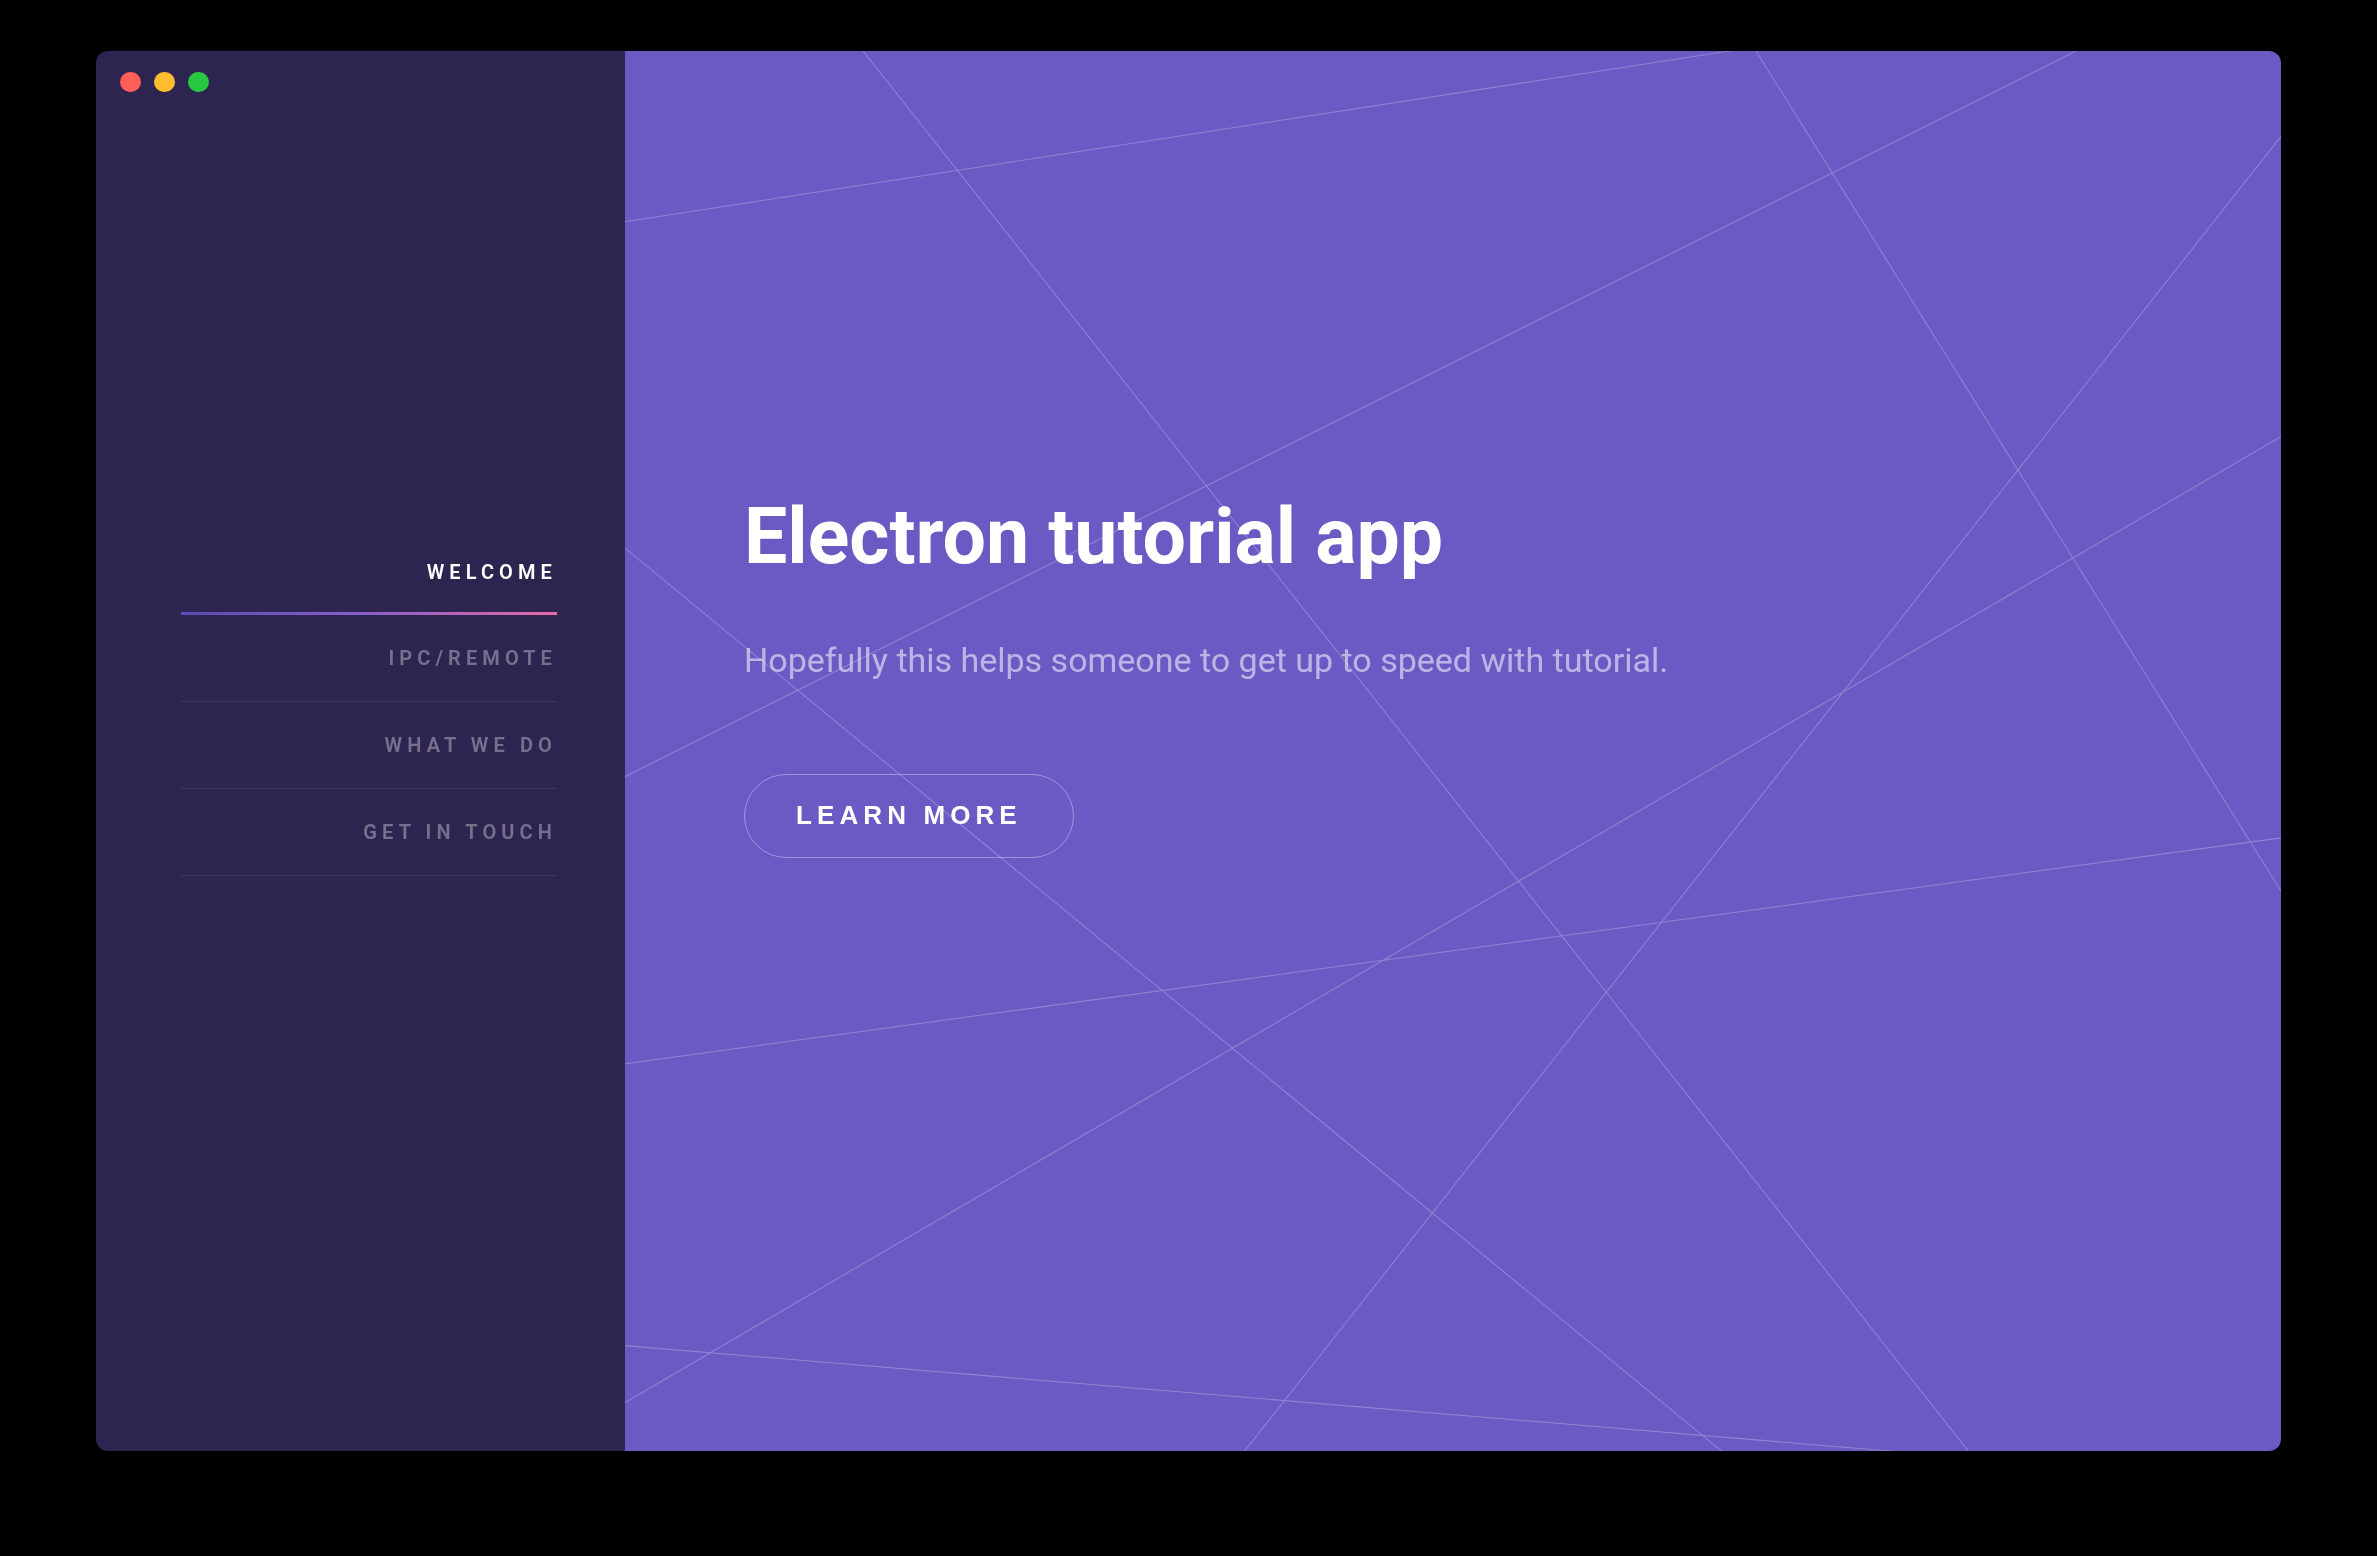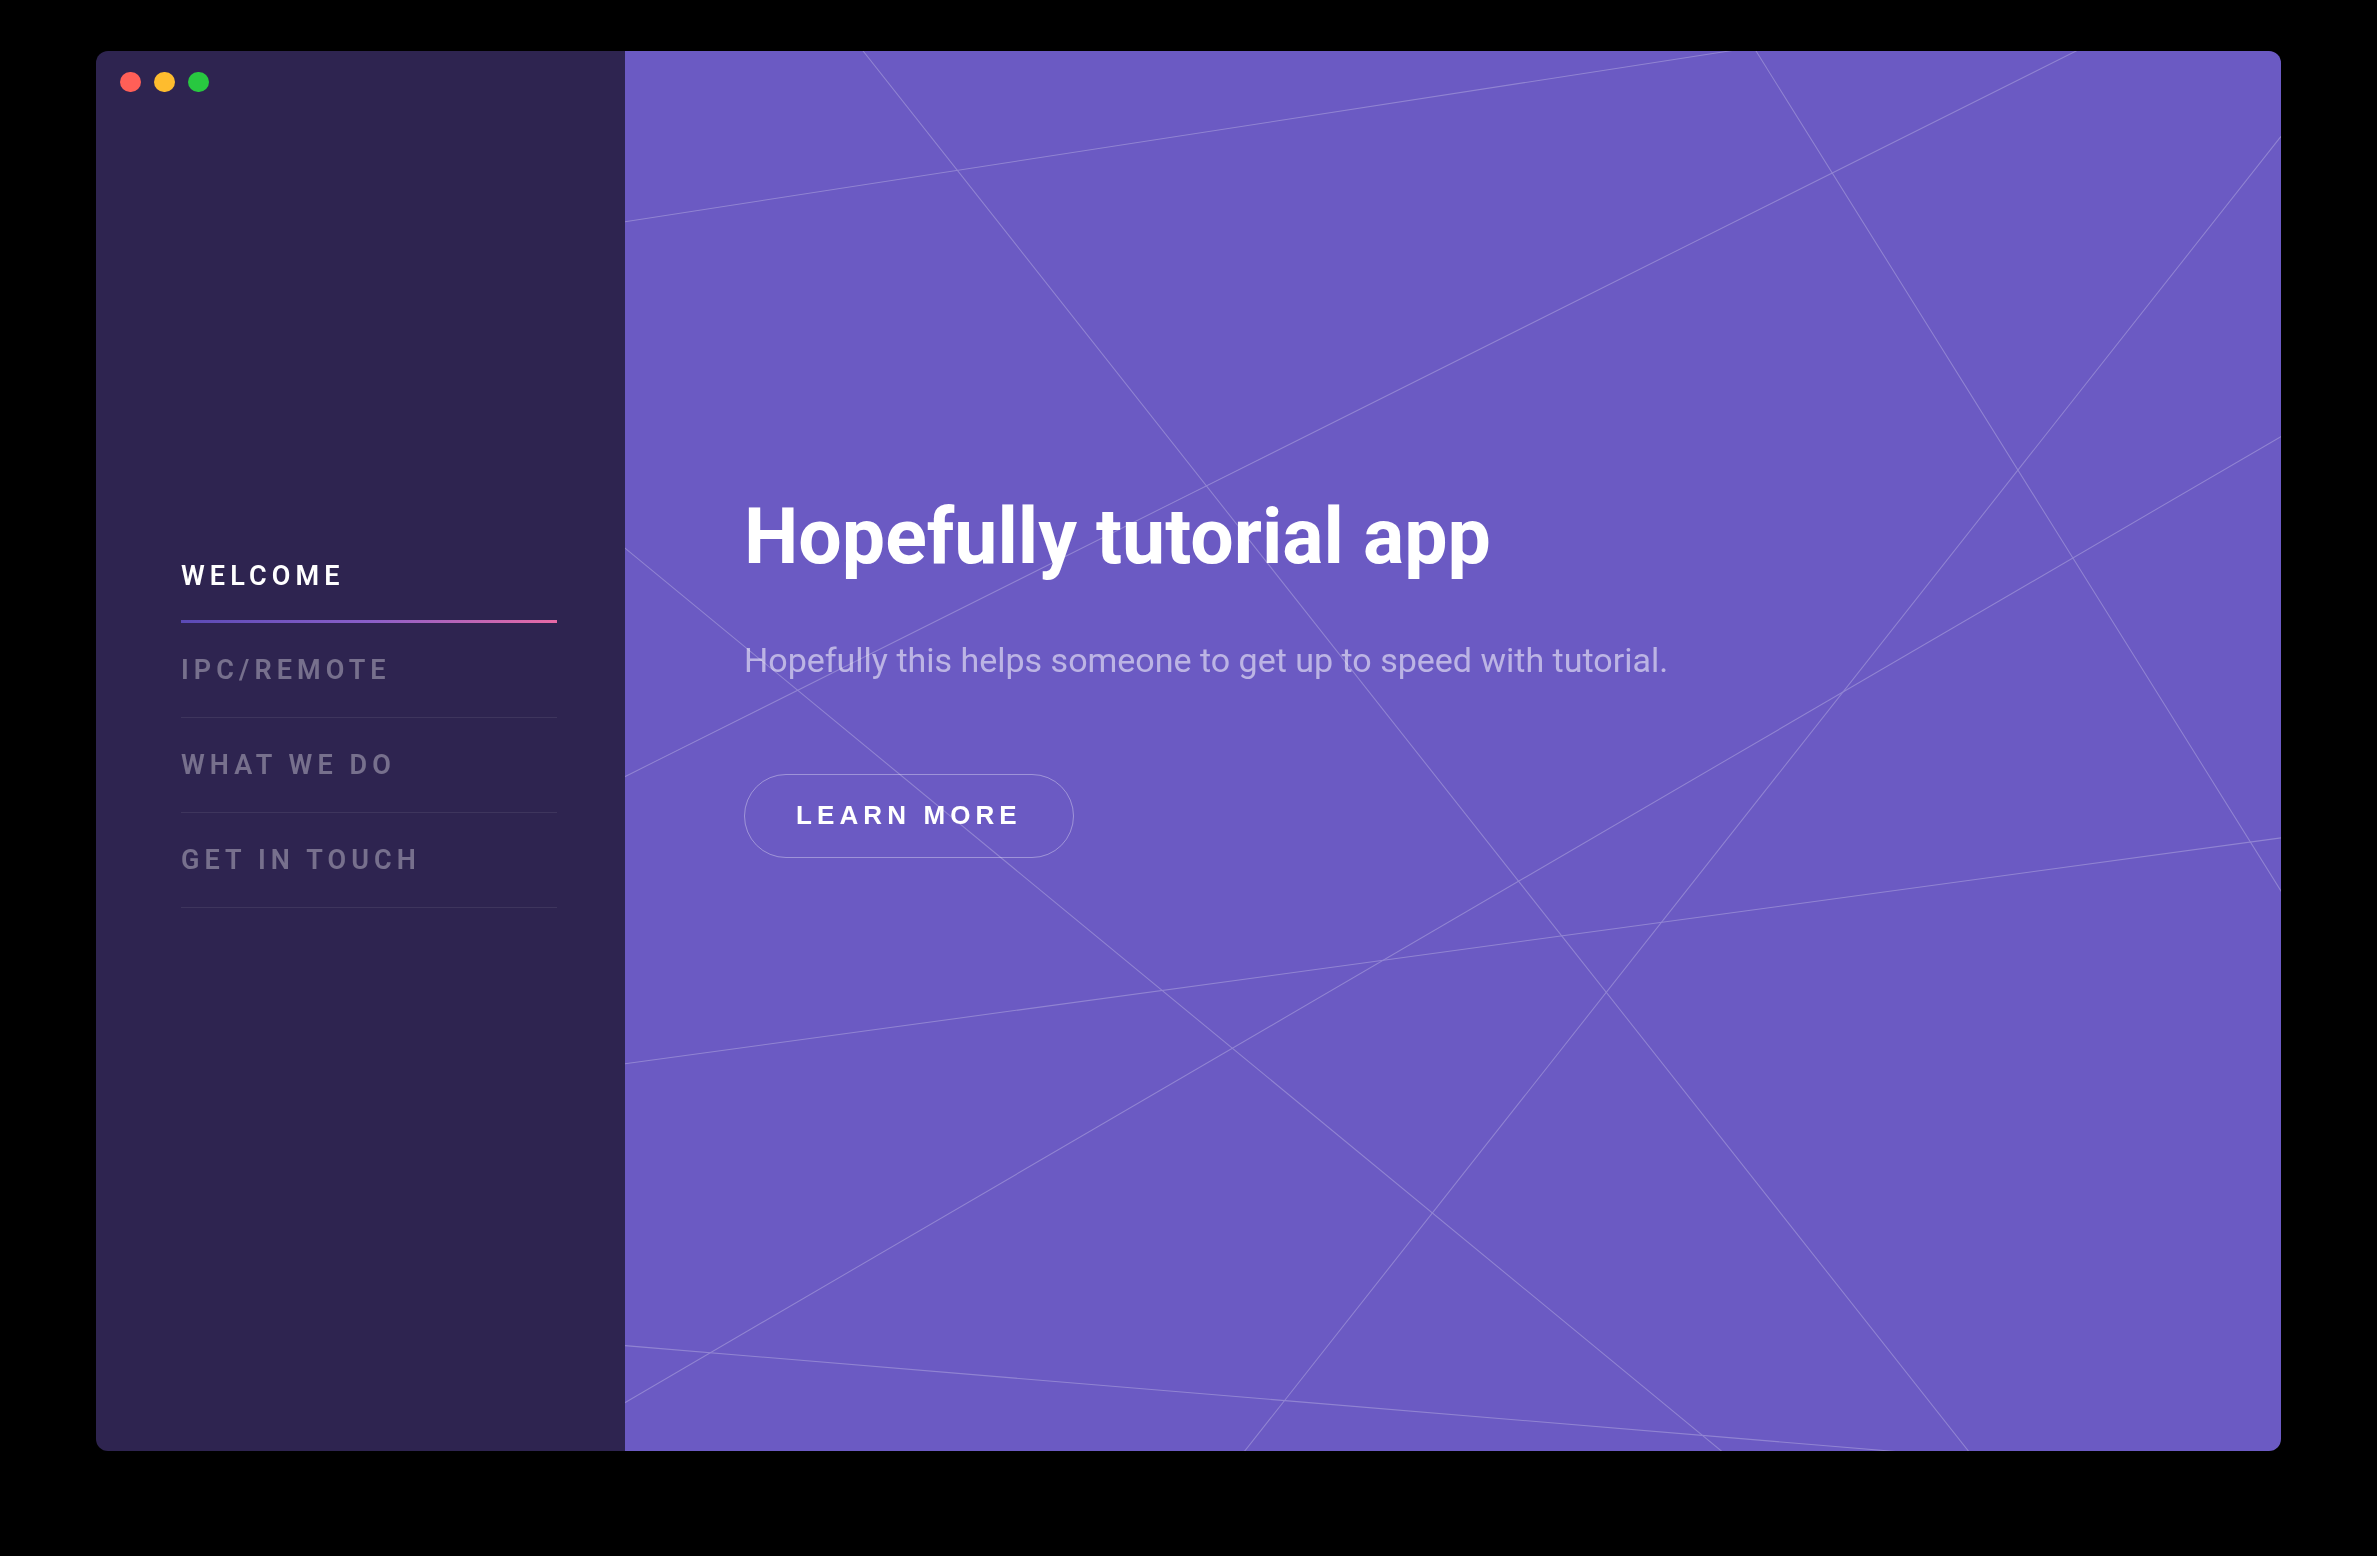--- a/index.html
+++ b/index.html
@@ -41,25 +41,25 @@
   .tl.yellow { background: #febc2e; }
   .tl.green { background: #28c840; }
 
   .nav {
     margin-top: 478px;
     padding: 0 68px 0 85px;
     display: flex;
     flex-direction: column;
   }
   .nav-item {
-    text-align: left;
+    text-align: right;
     padding: 31px 0 31px 0;
     border-bottom: 1.7px solid rgba(255,255,255,0.08);
     letter-spacing: 5.1px;
-    font-size: 27px;
+    font-size: 20px;
     font-weight: 600;
     color: rgba(255,255,255,0.35);
     cursor: pointer;
     text-transform: uppercase;
   }
   .nav-item.active {
     color: #ffffff;
     border-bottom: none;
     position: relative;
   }
@@ -152,20 +152,20 @@
       <line x1="200" y1="-100" x2="1700" y2="1800"></line>
       <line x1="-200" y1="1700" x2="2200" y2="300"></line>
       <line x1="1940" y1="100" x2="600" y2="1800"></line>
       <line x1="-100" y1="1200" x2="2100" y2="900"></line>
       <line x1="-200" y1="1500" x2="2200" y2="1700"></line>
       <line x1="1200" y1="-200" x2="2200" y2="1400"></line>
       <line x1="-100" y1="500" x2="1600" y2="1900"></line>
     </svg>
 
     <div class="hero">
-      <h1 class="title">Hopefully tutorial app</h1>
+      <h1 class="title">Electron tutorial app</h1>
       <p class="subtitle">Hopefully this helps someone to get up to speed with tutorial.</p>
       <button class="cta">LEARN MORE</button>
     </div>
   </main>
 
 </div>
 
 
 </body></html>

